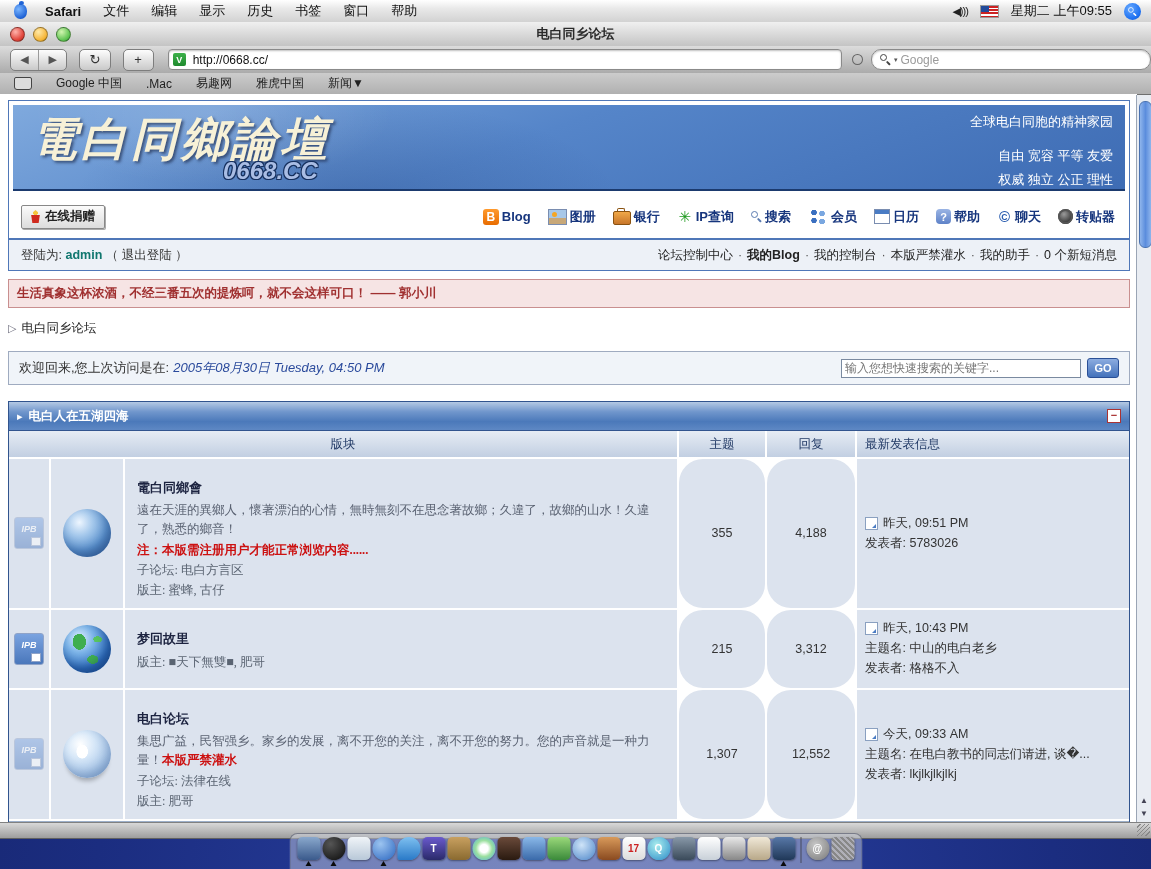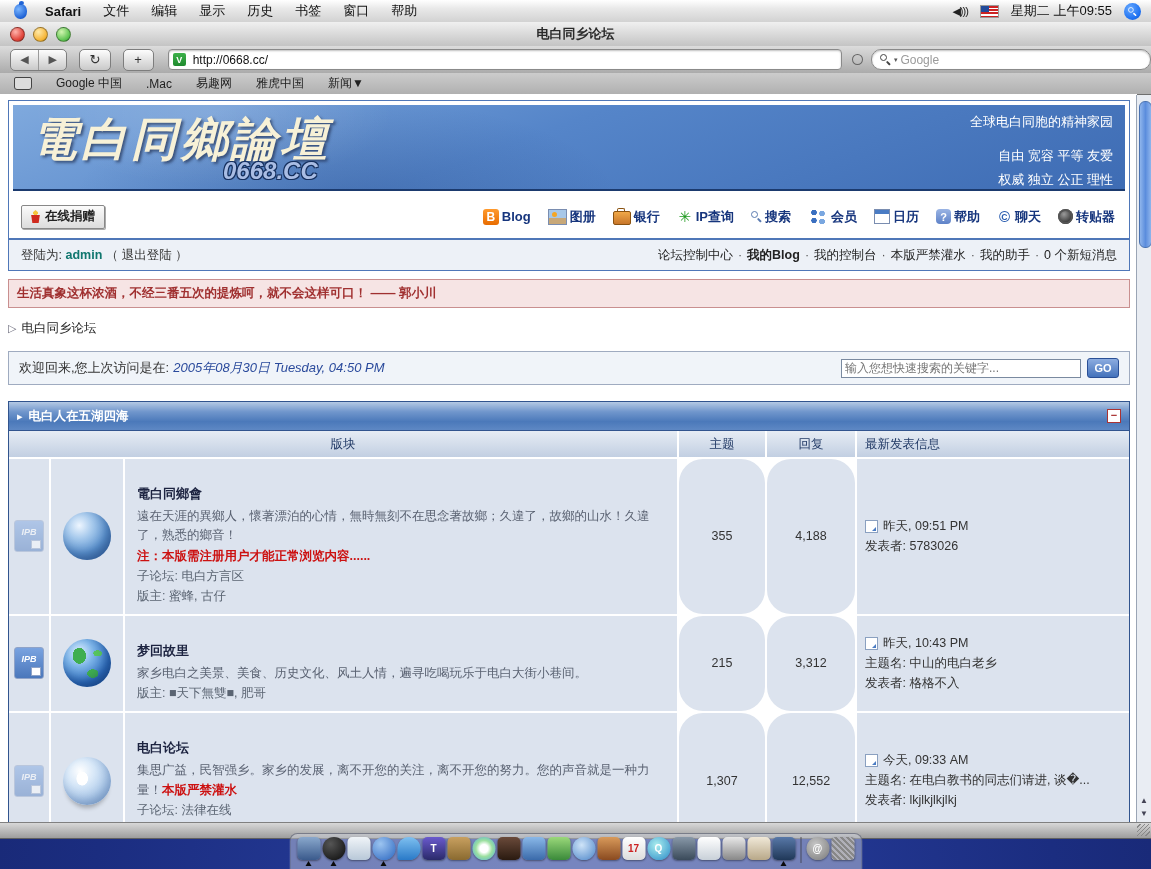--- a/index.html
+++ b/index.html
@@ -105,21 +105,21 @@
   .cat-header{height:28px;background:linear-gradient(180deg,#b4c9e4 0%,#7096cc 35%,#4b79ba 70%,#5e88c4 100%);display:flex;align-items:center;color:#fff;font-size:12.5px;font-weight:bold;padding:0 8px;border-bottom:1px solid #31548e;}
   .cat-header .arrow{margin-right:6px;font-size:11px;}
   .collapse{margin-left:auto;width:12px;height:12px;background:#fff;border:1px solid #a33;color:#a33;font-size:11px;line-height:10px;text-align:center;font-weight:bold;}
   .thead{display:grid;grid-template-columns:668px 86px 88px 1fr;gap:2px;background:#fff;padding-bottom:2px;}
   .th{background:linear-gradient(#e6ecf4,#c2cfe2);color:#223a66;font-size:12.5px;height:26px;display:flex;align-items:center;justify-content:center;}
   .th.last{justify-content:flex-start;padding-left:8px;}
   .frow{display:grid;grid-template-columns:40px 72px 552px 86px 88px 1fr;gap:2px;background:#fff;padding-bottom:2px;}
   .cell{background:#dce3ee;}
   .c-status{display:flex;align-items:center;justify-content:center;}
   .c-globe{display:flex;align-items:center;justify-content:center;}
-  .c-info{padding:26px 10px 8px 12px;box-sizing:border-box;}
+  .c-info{padding:20px 10px 8px 12px;box-sizing:border-box;font-family:Liberation Serif, serif;}
   .c-num{display:flex;align-items:center;justify-content:center;font-size:12.5px;color:#333;border-radius:24px;}
   .c-last{display:flex;flex-direction:column;justify-content:center;padding-left:8px;font-size:12.5px;color:#333;gap:3px;}
   .ipb{width:30px;height:32px;border-radius:3px;border:1px solid #8fa3c8;background:linear-gradient(#7aa3e0,#4a77bb);color:#fff;font-size:9px;font-weight:bold;font-style:italic;display:flex;align-items:flex-start;justify-content:center;padding-top:6px;box-sizing:border-box;position:relative;}
   .ipb::after{content:"";position:absolute;right:2px;bottom:2px;width:8px;height:7px;background:#fff;border:1px solid #8fa3c8;}
   .ipb.dim{opacity:.45;}
   .globe{width:48px;height:48px;border-radius:50%;}
   .globe1{background:radial-gradient(circle at 34% 28%,#eef6ff 0%,#a6c9ec 28%,#5c93cf 60%,#2a5a99 100%);box-shadow:inset -4px -6px 10px rgba(20,50,100,.35);}
   .globe2{background:
       radial-gradient(ellipse 11px 13px at 34% 35%,#3fae4f 60%,transparent 62%),
       radial-gradient(ellipse 9px 7px at 62% 72%,#3fae4f 60%,transparent 62%),
@@ -358,21 +358,20 @@
 
       <div class="frow" style="min-height:78px;">
         <div class="cell c-status">
             <span class="ipb">IPB</span>
           </div>
         <div class="cell c-globe">
             <span class="globe globe2"></span>
           </div>
         <div class="cell c-info">
           <div class="fname">梦回故里</div>
-          <div class="fdesc"><span>家乡电白之美景、美食、历史文化、风土人情，遍寻吃喝玩乐于电白大街小巷间。</span></div>
           <div class="fmods">版主: ■天下無雙■, 肥哥</div>
         </div>
         <div class="cell c-num">215</div>
         <div class="cell c-num">3,312</div>
         <div class="cell c-last">
           <span class="lp-time">
               <span class="lp-icon"></span>
               <span>昨天, 10:43 PM</span>
             </span>
           <span>主题名: 中山的电白老乡</span>

